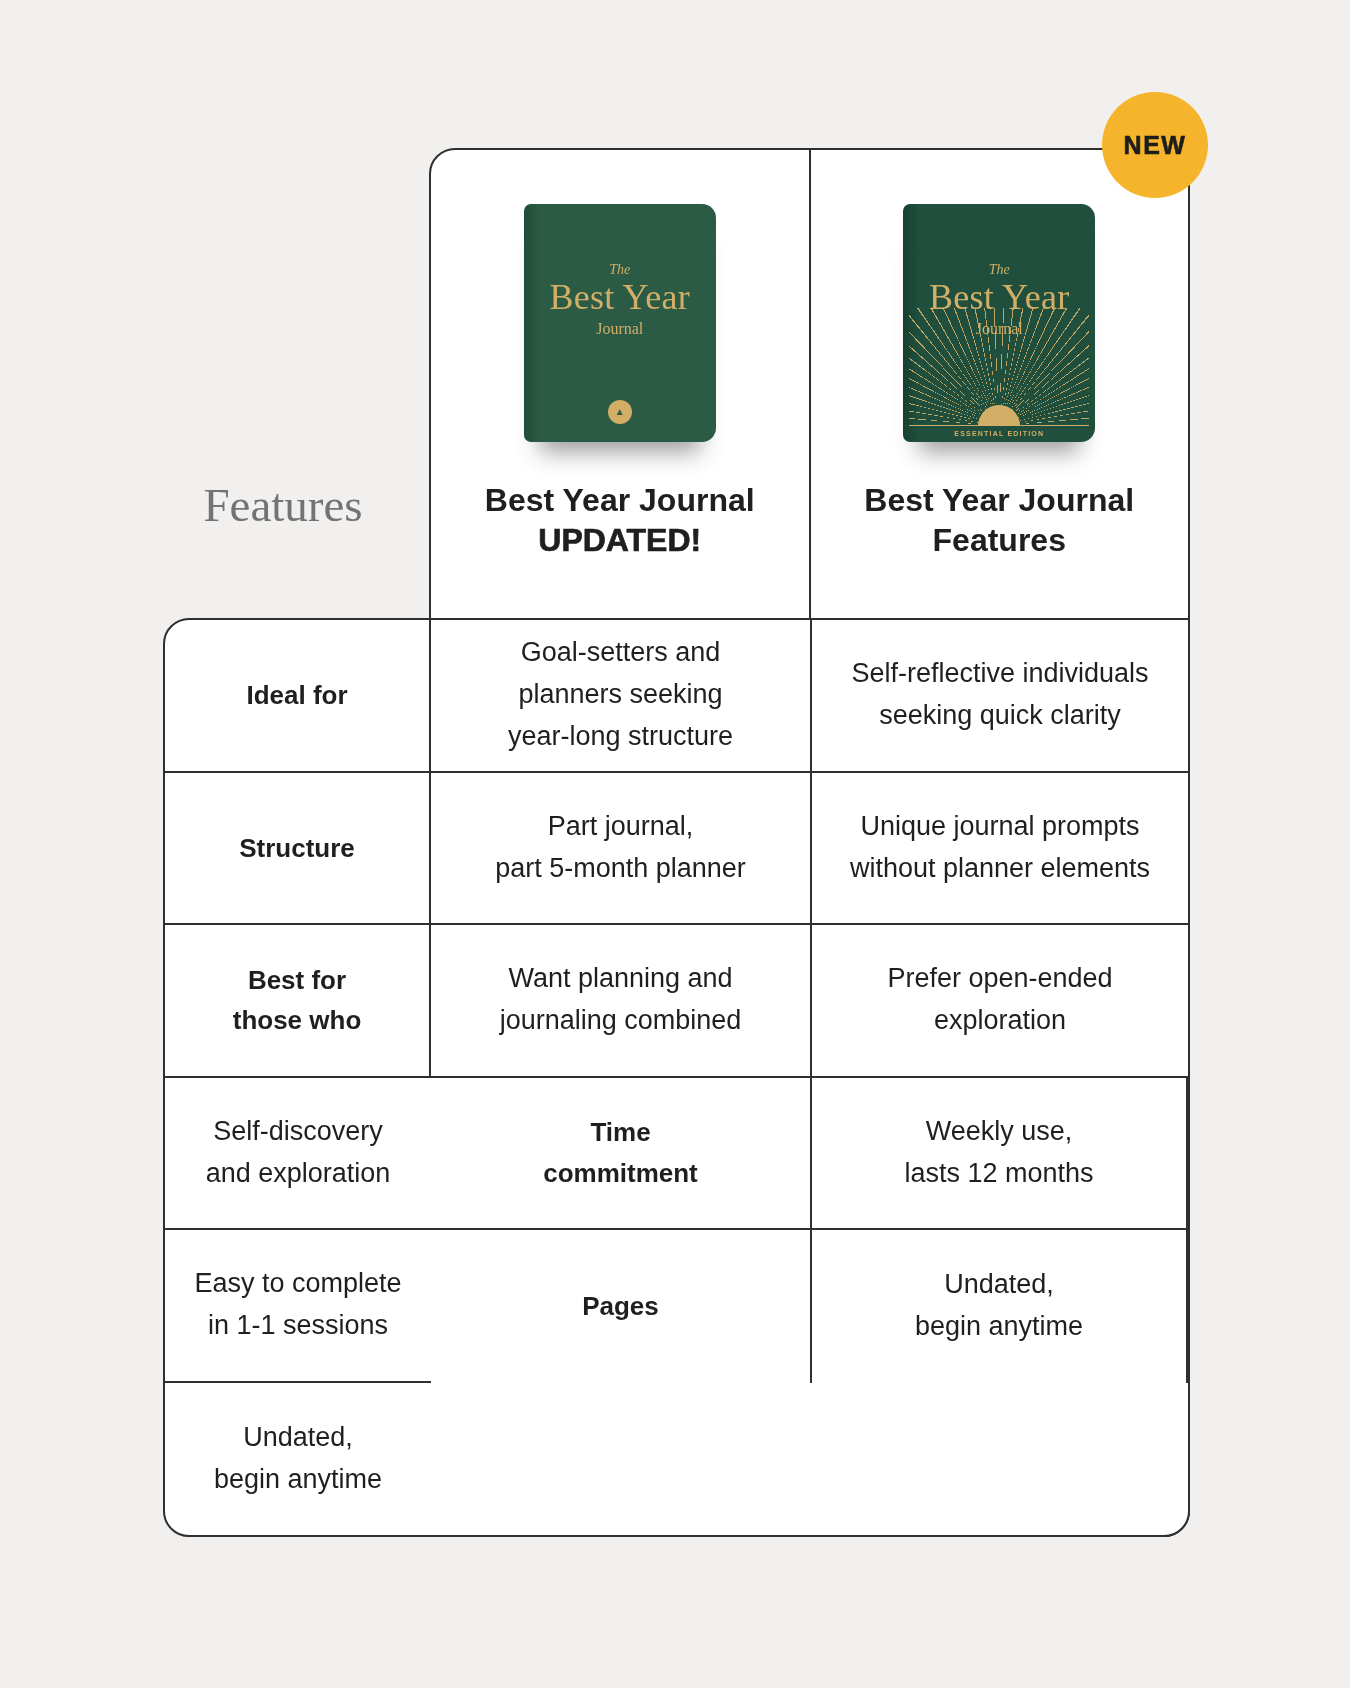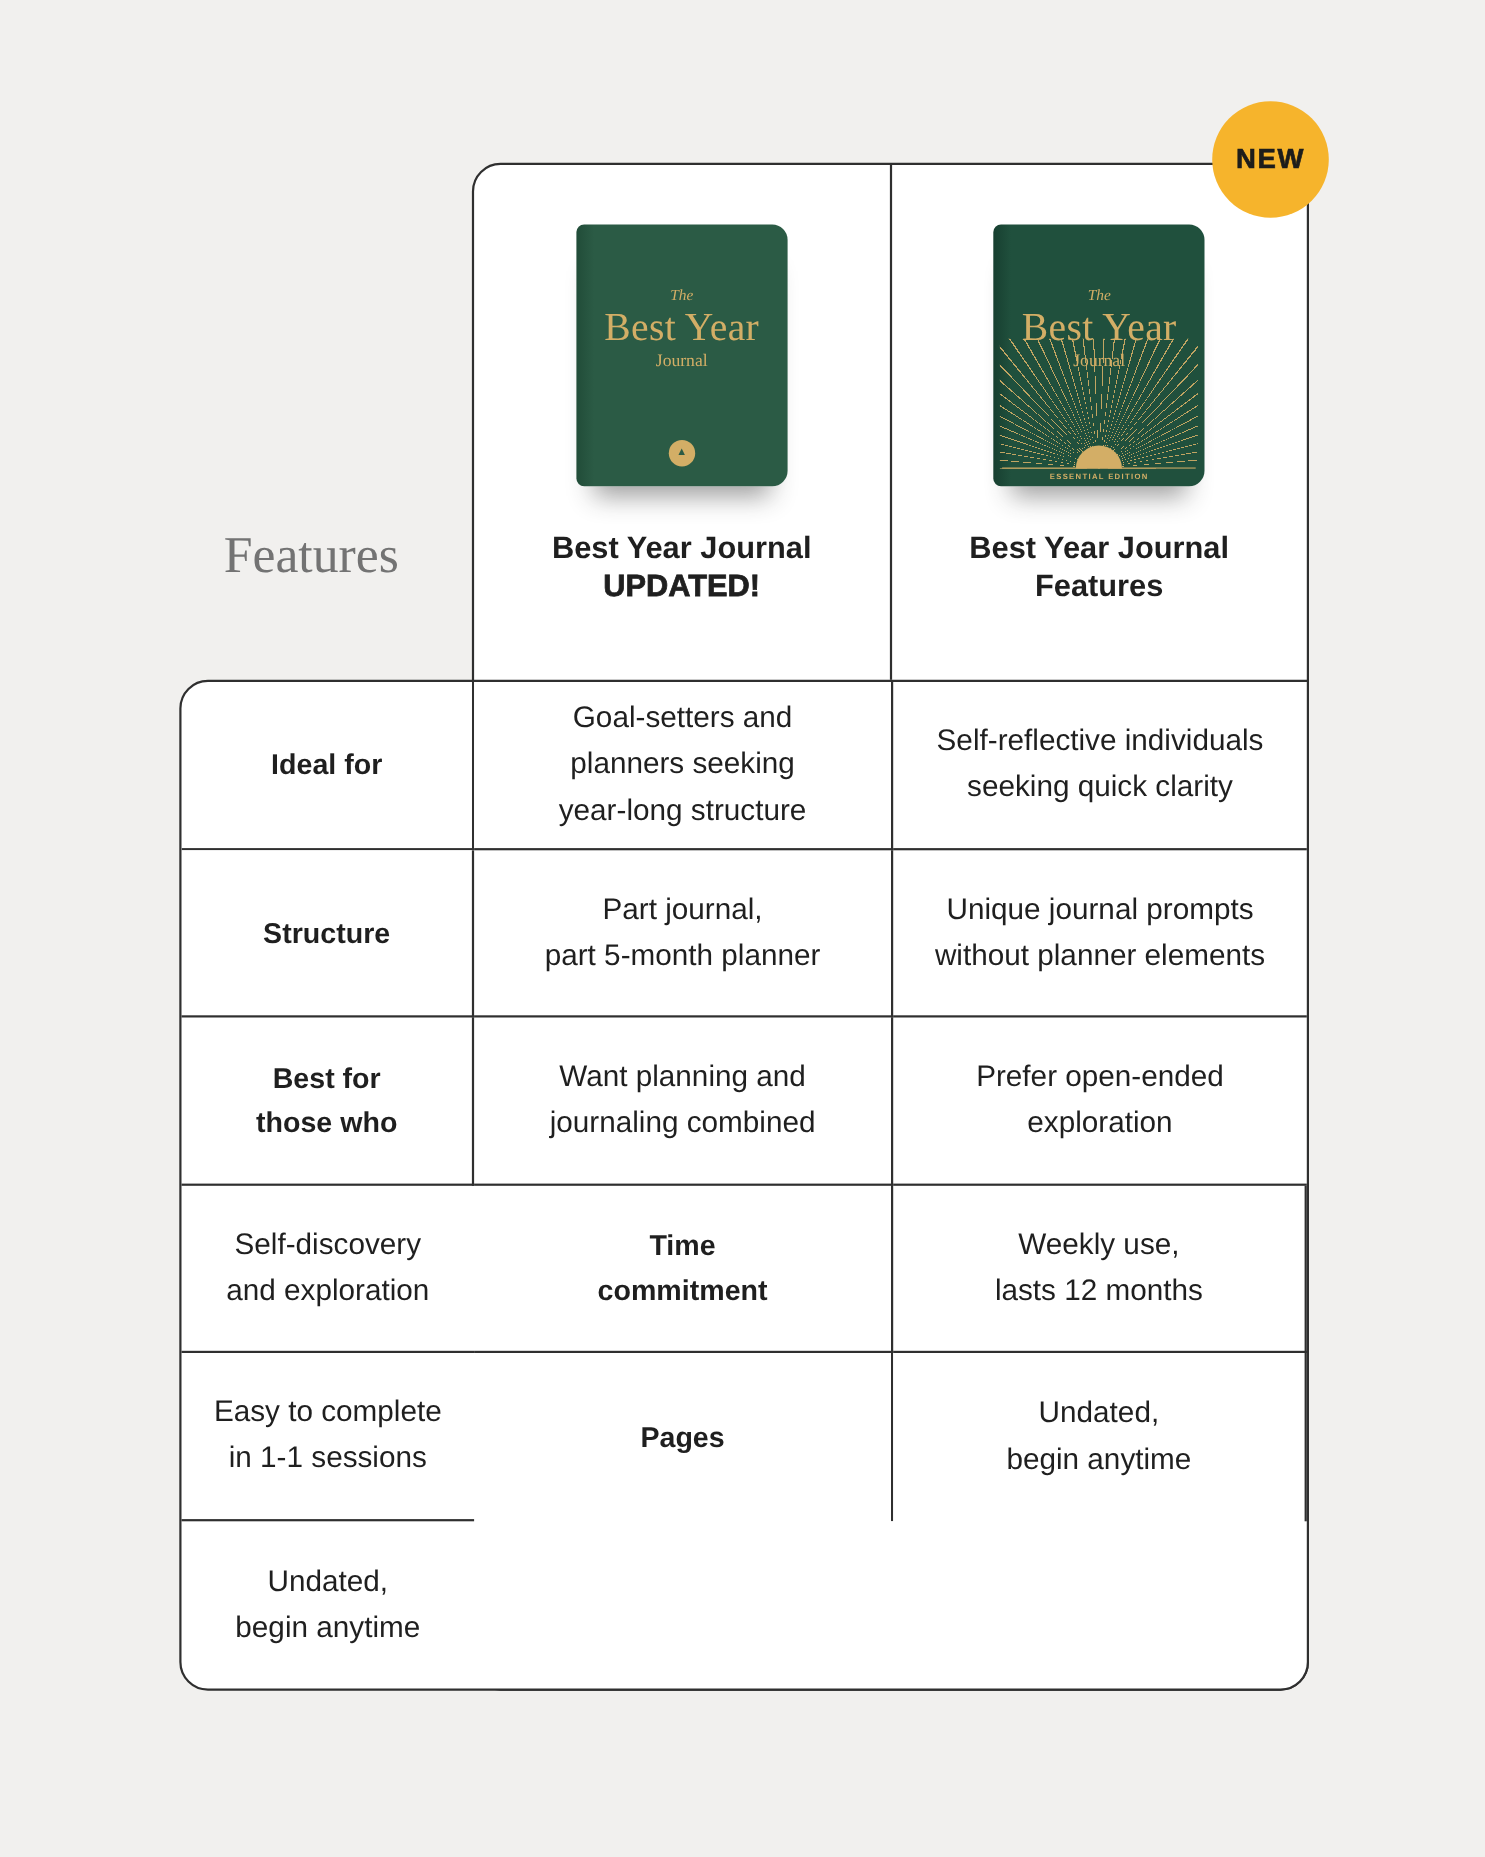--- a/index.html
+++ b/index.html
@@ -37,21 +37,21 @@
   .rays{position:absolute;left:6px;right:6px;bottom:16px;height:118px;
         background:repeating-conic-gradient(from 270deg at 50% 100%,
           rgba(211,174,102,.9) 0deg .5deg, transparent .5deg 4.6deg)}
   .baseline{position:absolute;left:8px;right:8px;bottom:16px;height:1px;background:var(--foil);opacity:.95}
   .sun{position:absolute;bottom:16px;left:50%;transform:translateX(-50%);
        width:42px;height:21px;background:var(--foil);border-radius:42px 42px 0 0}
   .edition{position:absolute;bottom:5px;left:0;width:100%;text-align:center;
            font-size:7px;font-weight:700;letter-spacing:1.2px;color:var(--foil)}
 
   
-  .product-name{margin-top:38px;text-align:center;font-size:28px;line-height:1.25;color:var(--text)}
+  .product-name{margin-top:38px;text-align:center;font-size:32px;line-height:1.25;color:var(--text)}
   .product-name .line1{font-weight:700}
   .product-name .line2{font-weight:700}
   .product-name .heavy{-webkit-text-stroke:.7px var(--text)}
 
   
   .badge{position:absolute;left:1102px;top:92px;width:106px;height:106px;border-radius:50%;
          background:var(--badge);color:var(--badge-text);z-index:5;
          display:flex;align-items:center;justify-content:center;
          font-weight:700;-webkit-text-stroke:.6px var(--badge-text);
          font-size:25px;letter-spacing:1.5px}

